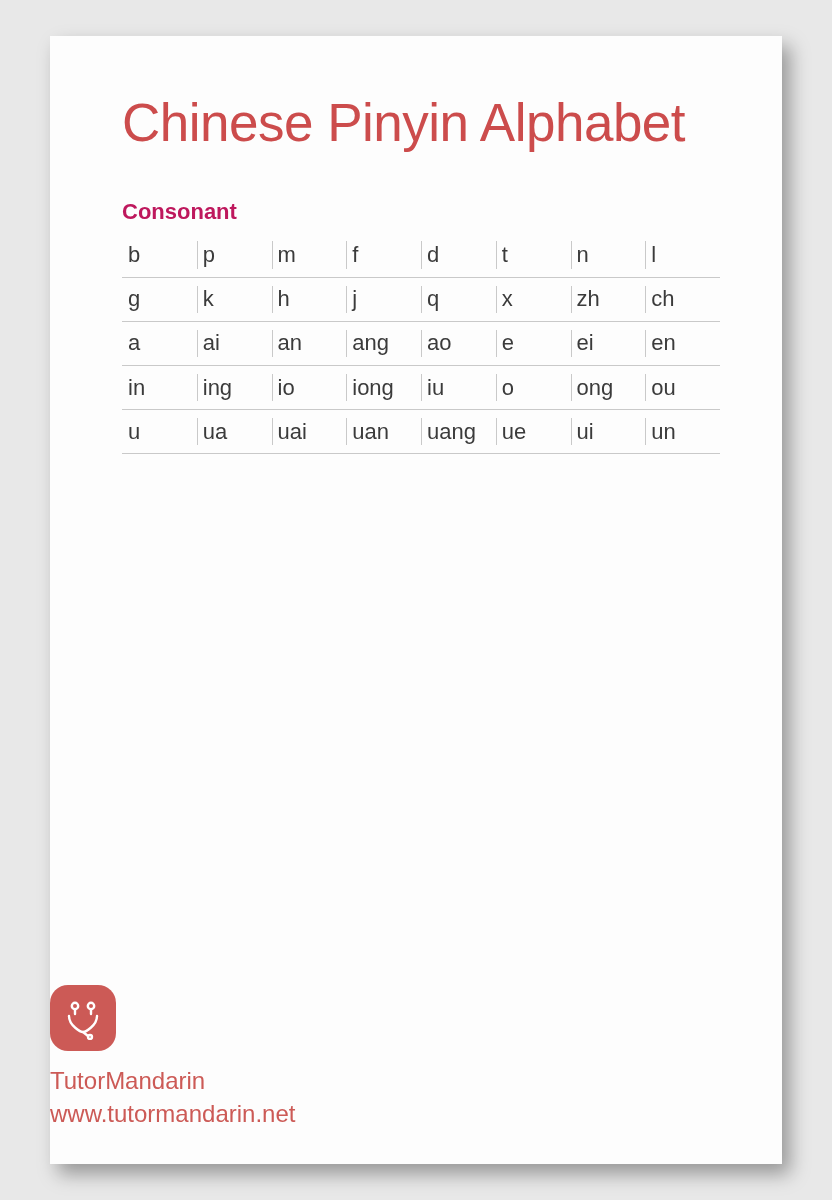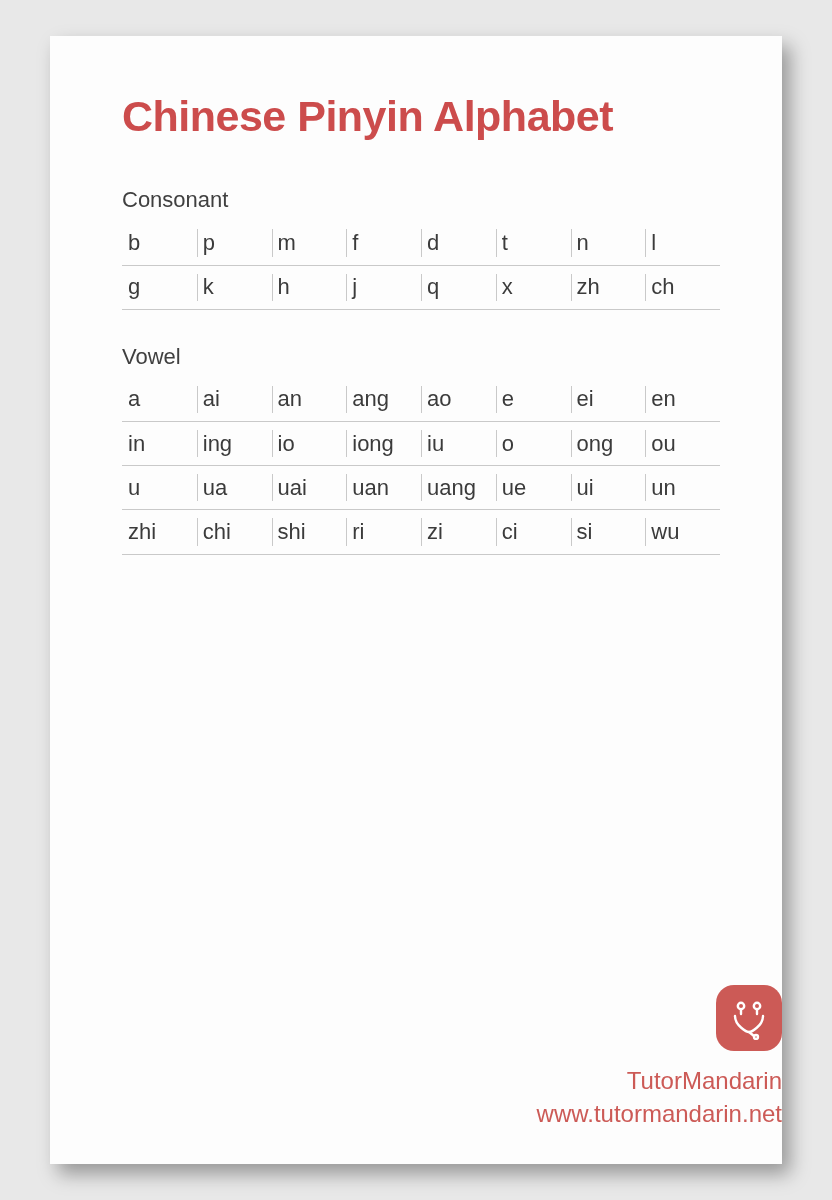--- a/index.html
+++ b/index.html
@@ -15,29 +15,29 @@
     left: 50px;
     top: 36px;
     width: 732px;
     height: 1128px;
     background: #fdfdfd;
     box-shadow: 8px 10px 18px rgba(0,0,0,0.35);
     padding: 56px 62px 30px 72px;
   }
   .title {
     color: #cc4c4c;
-    font-size: 43px;
-    font-weight: 700;
+    font-size: 53px;
+    font-weight: 400;
     letter-spacing: -0.5px;
     margin-bottom: 46px;
   }
   .section-heading {
-    color: #404040;
+    color: #be185d;
     font-size: 22px;
-    font-weight: 400;
+    font-weight: 700;
     margin-top: 34px;
     margin-bottom: 8px;
   }
   .section-heading.first { margin-top: 0; }
   table.grid {
     border-collapse: collapse;
     width: 100%;
     table-layout: fixed;
   }
   table.grid td {
@@ -57,21 +57,21 @@
     top: 8px;
     bottom: 8px;
     width: 1px;
     background: #c9c9c9;
   }
   .footer {
     position: absolute;
     left: 0;
     right: 0;
     bottom: 34px;
-    text-align: right;
+    text-align: left;
   }
   .logo-badge {
     display: inline-flex;
     align-items: center;
     justify-content: center;
     width: 66px;
     height: 66px;
     border-radius: 18px;
     background: #cc5a56;
     margin-bottom: 14px;
@@ -109,21 +109,20 @@
       <td>h</td>
       <td>j</td>
       <td>q</td>
       <td>x</td>
       <td>zh</td>
       <td>ch</td>
     </tr>
   </tbody>
     </table>
 
-  <h2 class="section-heading">Vowel</h2>
   <table class="grid">
     <tbody>
         <tr>
       <td>a</td>
       <td>ai</td>
       <td>an</td>
       <td>ang</td>
       <td>ao</td>
       <td>e</td>
       <td>ei</td>
@@ -147,30 +146,20 @@
       <td>uang</td>
       <td>ue</td>
       <td>ui</td>
       <td>un</td>
     </tr>
   </tbody>
     </table>
 
   <table class="grid">
     <tbody>
-        <tr>
-      <td>zhi</td>
-      <td>chi</td>
-      <td>shi</td>
-      <td>ri</td>
-      <td>zi</td>
-      <td>ci</td>
-      <td>si</td>
-      <td>wu</td>
-    </tr>
   </tbody>
     </table>
 
   <div class="footer">
     <div class="logo-badge">
       <svg width="44" height="44" viewBox="0 0 44 44">
         <g fill="none" stroke="#ffffff" stroke-width="2.4" stroke-linecap="round">
           <circle cx="14" cy="10" r="3.2"></circle>
           <circle cx="30" cy="10" r="3.2"></circle>
           <path d="M14 13.2 V18"></path>

